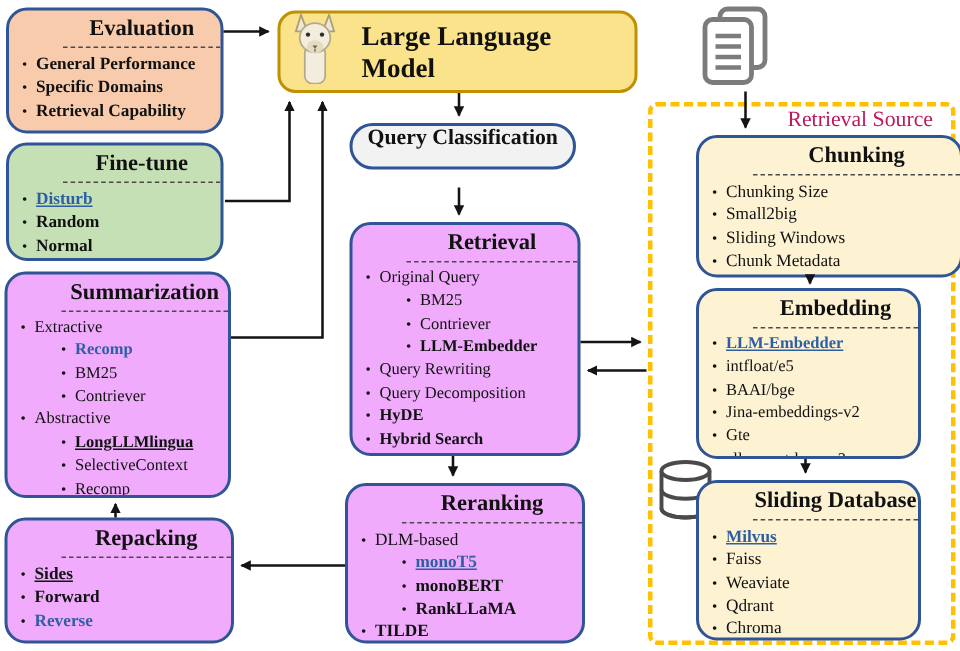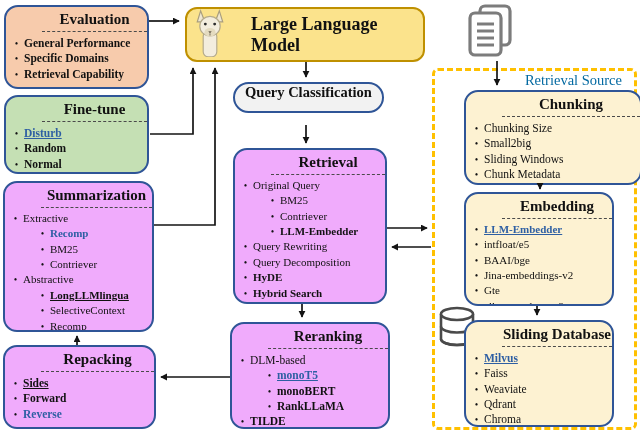--- a/index.html
+++ b/index.html
@@ -23,37 +23,37 @@
   .b{font-weight:bold;}
   .blue{color:#2e5fa3;}
   .u{text-decoration:underline;}
   .orange{background:#f7cbac;}
   .green{background:#c5e0b4;}
   .cream{background:#fdf2d2;}
   
   #llm{
     position:absolute;left:185px;top:7px;width:240px;height:55px;box-sizing:border-box;
     background:#fbe38c;border:2.5px solid #bf9000;border-radius:12px;
-    display:flex;align-items:center;gap:24px;padding:0 6px;
+    display:flex;align-items:center;gap:14px;padding:0 6px;
   }
   #llm .llm-title{font-weight:bold;font-size:18px;}
   
   #qc{
     position:absolute;left:233px;top:82px;width:151px;height:31px;box-sizing:border-box;
     background:#f2f2f2;border:2px solid #2f5597;border-radius:21px;
     display:flex;justify-content:center;
     font-weight:bold;font-size:14.5px;text-align:center;
   }
   
   #rs{
     position:absolute;left:432px;top:68px;width:205px;height:362px;box-sizing:border-box;
     border:3px dashed #ffc000;border-radius:6px;
   }
   #rs-label{
-    position:absolute;right:12px;top:0px;color:#0369a1;font-size:14.5px;line-height:18px;
+    position:absolute;right:12px;top:0px;color:#be185d;font-size:14.5px;line-height:18px;
   }
   .icon{position:absolute;}
   svg.connectors{position:absolute;left:0;top:0;z-index:6;pointer-events:none;}
   .box,#llm,#qc{z-index:4;}
   #rs{z-index:1;}
   .icon{z-index:2;}
 </style>
 </head>
 <body>
 

